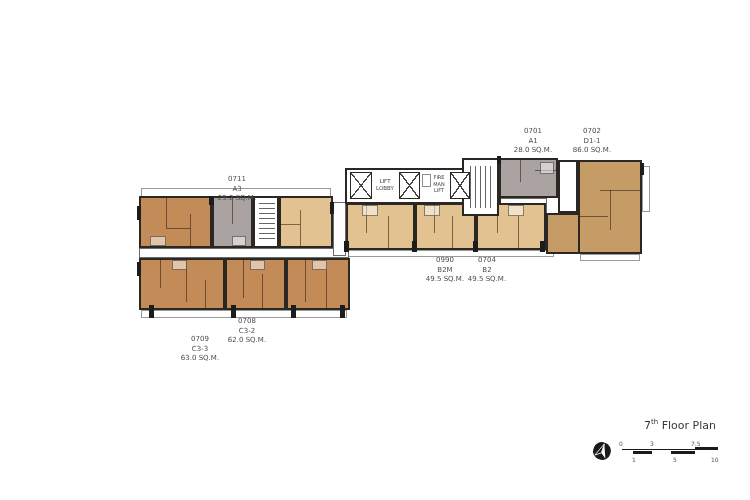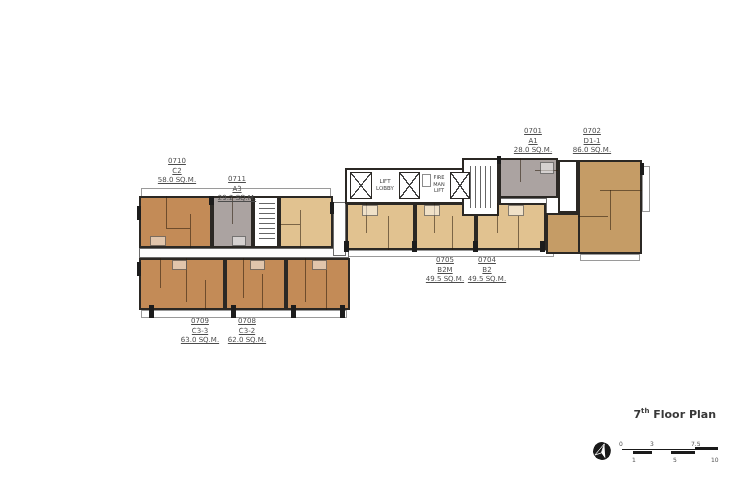--- a/index.html
+++ b/index.html
@@ -20,26 +20,26 @@
     linear-gradient(to top right,transparent calc(50% - .7px),#444 calc(50% - .7px),#444 calc(50% + .7px),transparent calc(50% + .7px)),
     linear-gradient(to bottom right,transparent calc(50% - .7px),#444 calc(50% - .7px),#444 calc(50% + .7px),transparent calc(50% + .7px)),#fff;
     z-index:3;}
   .stairsV{background:repeating-linear-gradient(180deg,#666 0 1px,transparent 1px 5px);z-index:3;}
   .stairsH{background:repeating-linear-gradient(90deg,#666 0 1px,transparent 1px 5px);z-index:3;}
   .iw{background:rgba(40,25,10,.55);z-index:3;}
   .rm{background:rgba(255,255,255,.5);border:1px solid rgba(0,0,0,.45);z-index:3;}
   .tab{background:#1c1c1c;z-index:4;}
   
   .ulabel{width:70px;text-align:center;font-size:7px;line-height:9.5px;color:#4c4c4c;z-index:5;}
-  .ulabel span{display:block;text-decoration:underline;}
+  .ulabel span{display:block;}
   .coretext{font-size:5.5px;line-height:6.5px;color:#3c3c3c;text-align:center;z-index:5;}
   .coretext span{display:block;}
   .titleblock{left:360px;top:404px;width:356px;text-align:right;color:#383838;z-index:5;}
   .title1{font-size:11.5px;letter-spacing:.2px;}
-  .title2{font-size:11px;margin-top:3px;font-weight:bold;}
+  .title2{font-size:11px;margin-top:14px;}
   .title2 sup{font-size:7px;}
   .sc-num{font-size:6px;color:#555;z-index:5;}
   .sc-bar{background:#1a1a1a;z-index:4;}
 </style>
 </head>
 <body>
 
 <div id="stage">
 
   <div class="abs balc" style="left:141px;top:188px;width:190px;height:9px"></div>
@@ -142,41 +142,36 @@
   <div class="abs ulabel" style="left:498px;top:127px">
     <span>0701</span>
       <span>A1</span>
       <span>28.0 SQ.M.</span>
   </div>
   <div class="abs ulabel" style="left:557px;top:127px">
     <span>0702</span>
       <span>D1-1</span>
       <span>86.0 SQ.M.</span>
   </div>
-  <div class="abs ulabel" style="left:142px;top:157px">
-    <span>0710</span>
-      <span>C2</span>
-      <span>58.0 SQ.M.</span>
-  </div>
   <div class="abs ulabel" style="left:202px;top:175px">
     <span>0711</span>
       <span>A3</span>
       <span>29.2 SQ.M.</span>
   </div>
   <div class="abs ulabel" style="left:410px;top:256px">
-    <span>0705</span>
+    <span>0990</span>
       <span>B2M</span>
       <span>49.5 SQ.M.</span>
   </div>
   <div class="abs ulabel" style="left:452px;top:256px">
     <span>0704</span>
       <span>B2</span>
       <span>49.5 SQ.M.</span>
   </div>
-  <div class="abs ulabel" style="left:165px;top:317px">
+  <div class="abs ulabel" style="left:165px;top:335px">
     <span>0709</span>
       <span>C3-3</span>
       <span>63.0 SQ.M.</span>
   </div>
   <div class="abs ulabel" style="left:212px;top:317px">
     <span>0708</span>
       <span>C3-2</span>
       <span>62.0 SQ.M.</span>
   </div>
 

